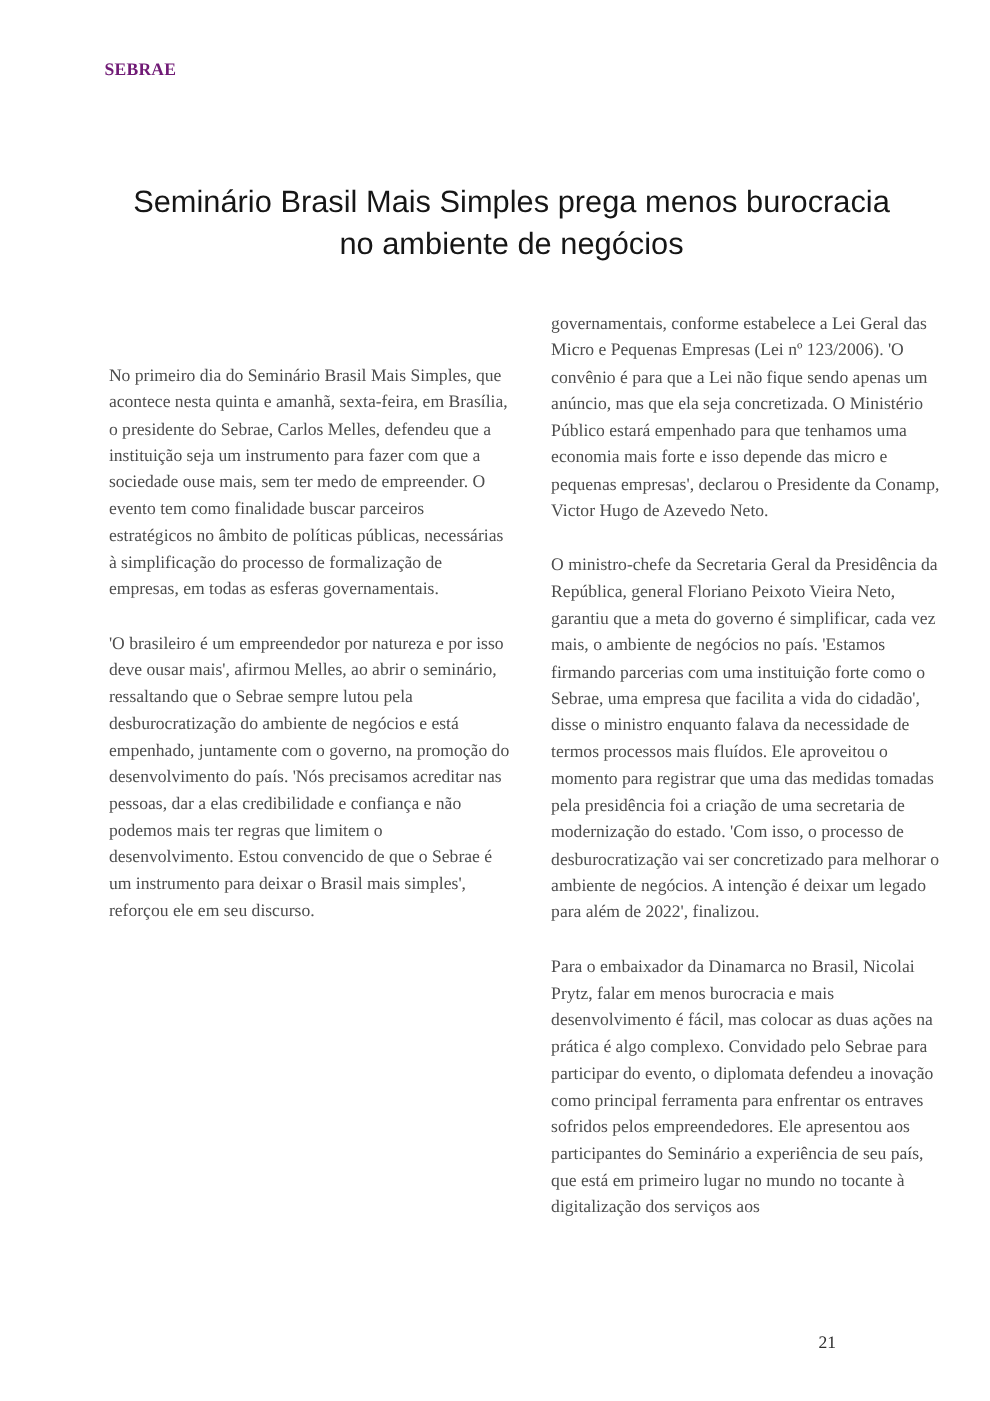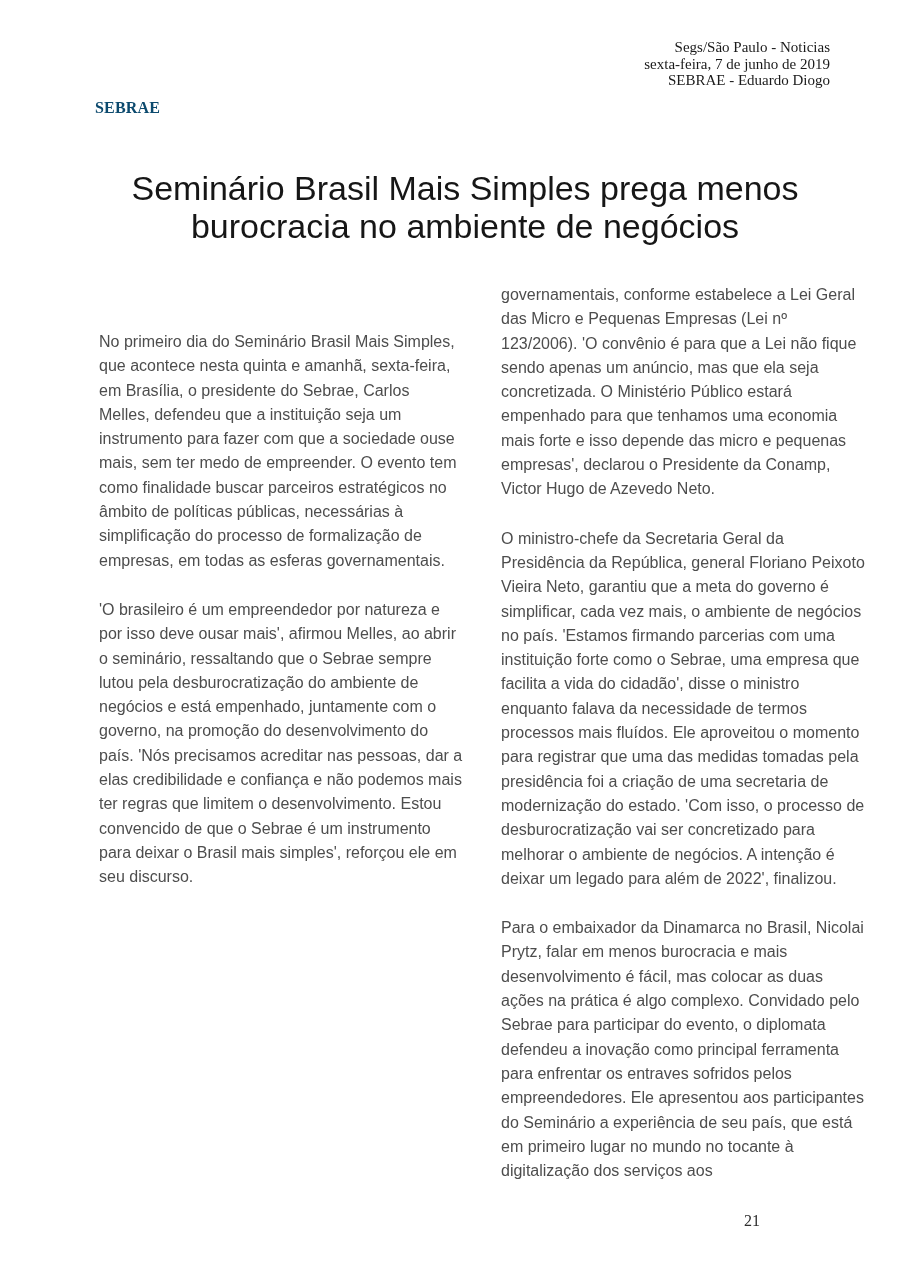--- a/index.html
+++ b/index.html
@@ -16,57 +16,57 @@
     overflow: hidden;
     font-family: "Liberation Sans", sans-serif;
   }
   .header-left {
     position: absolute;
     left: 95px;
     top: 55px;
     font-family: "Liberation Serif", serif;
     font-weight: bold;
     font-size: 16px;
-    color: #0c4a6e;
+    color: #701a75;
     letter-spacing: 0.2px;
-    margin-top: 44px;
   }
   .header-right {
     position: absolute;
     top: 39px;
     right: 70px;
     text-align: right;
     font-family: "Liberation Serif", serif;
     font-size: 15px;
     line-height: 16.5px;
     color: #1a1a1a;
     white-space: nowrap;
   }
   .article-title {
     position: absolute;
     left: 115px;
     top: 146px;
     width: 700px;
     text-align: center;
     font-family: "Liberation Sans", sans-serif;
-    font-size: 34px;
+    font-size: 28px;
     line-height: 38px;
     font-weight: 400;
     color: #161616;
   }
   .column {
     position: absolute;
     width: 366px;
     font-size: 16px;
     line-height: 24.3px;
     color: #4d4d4d;
     text-align: left;
   }
   .column p {
     margin: 0 2px 25px 0;
+    font-family: Liberation Serif, serif;
   }
   .col-left {
     left: 99px;
     top: 330px;
   }
   .col-right {
     left: 501px;
     top: 283px;
   }
   .page-number {
@@ -78,25 +78,20 @@
     color: #2e2e2e;
   }
 </style>
 </head>
 <body>
 
 <div class="page">
 
   <div class="header-left">SEBRAE</div>
 
-  <div class="header-right">
-    <div>Segs/São Paulo - Noticias</div>
-    <div>sexta-feira, 7 de junho de 2019</div>
-    <div>SEBRAE - Eduardo Diogo</div>
-  </div>
 
   <h1 class="article-title">Seminário Brasil Mais Simples prega menos burocracia no ambiente de negócios</h1>
 
   <div class="column col-left">
     <p>No primeiro dia do Seminário Brasil Mais Simples, que acontece nesta quinta e amanhã, sexta-feira, em Brasília, o presidente do Sebrae, Carlos Melles, defendeu que a instituição seja um instrumento para fazer com que a sociedade ouse mais, sem ter medo de empreender. O evento tem como finalidade buscar parceiros estratégicos no âmbito de políticas públicas, necessárias à simplificação do processo de formalização de empresas, em todas as esferas governamentais.</p>
     <p>'O brasileiro é um empreendedor por natureza e por isso deve ousar mais', afirmou Melles, ao abrir o seminário, ressaltando que o Sebrae sempre lutou pela desburocratização do ambiente de negócios e está empenhado, juntamente com o governo, na promoção do desenvolvimento do país. 'Nós precisamos acreditar nas pessoas, dar a elas credibilidade e confiança e não podemos mais ter regras que limitem o desenvolvimento. Estou convencido de que o Sebrae é um instrumento para deixar o Brasil mais simples', reforçou ele em seu discurso.</p>
   </div>
 
   <div class="column col-right">
     <p>governamentais, conforme estabelece a Lei Geral das Micro e Pequenas Empresas (Lei nº 123/2006). 'O convênio é para que a Lei não fique sendo apenas um anúncio, mas que ela seja concretizada. O Ministério Público estará empenhado para que tenhamos uma economia mais forte e isso depende das micro e pequenas empresas', declarou o Presidente da Conamp, Victor Hugo de Azevedo Neto.</p>

